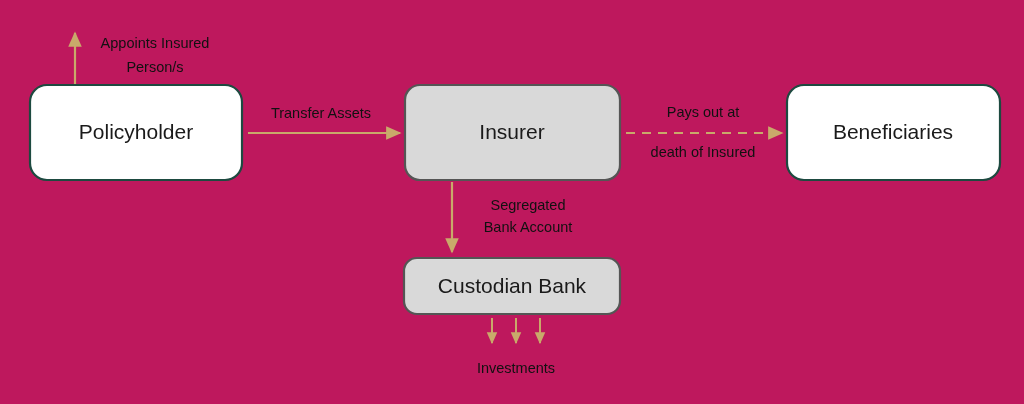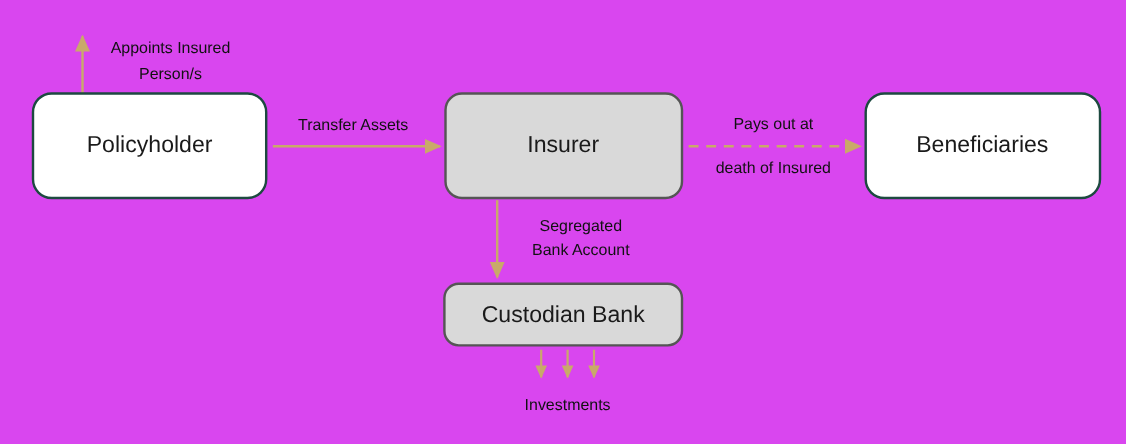--- a/index.html
+++ b/index.html
@@ -9,21 +9,21 @@
     background: #ffffff;
   }
   body {
     font-family: "Liberation Sans", sans-serif;
     -webkit-font-smoothing: antialiased;
   }
   #diagram-root {
     position: relative;
     width: 1024px;
     height: 404px;
-    background: #d946ef;
+    background: #be185d;
     overflow: hidden;
   }
   svg#flow-svg {
     position: absolute;
     top: 0;
     left: 0;
     width: 1024px;
     height: 404px;
     display: block;
   }

